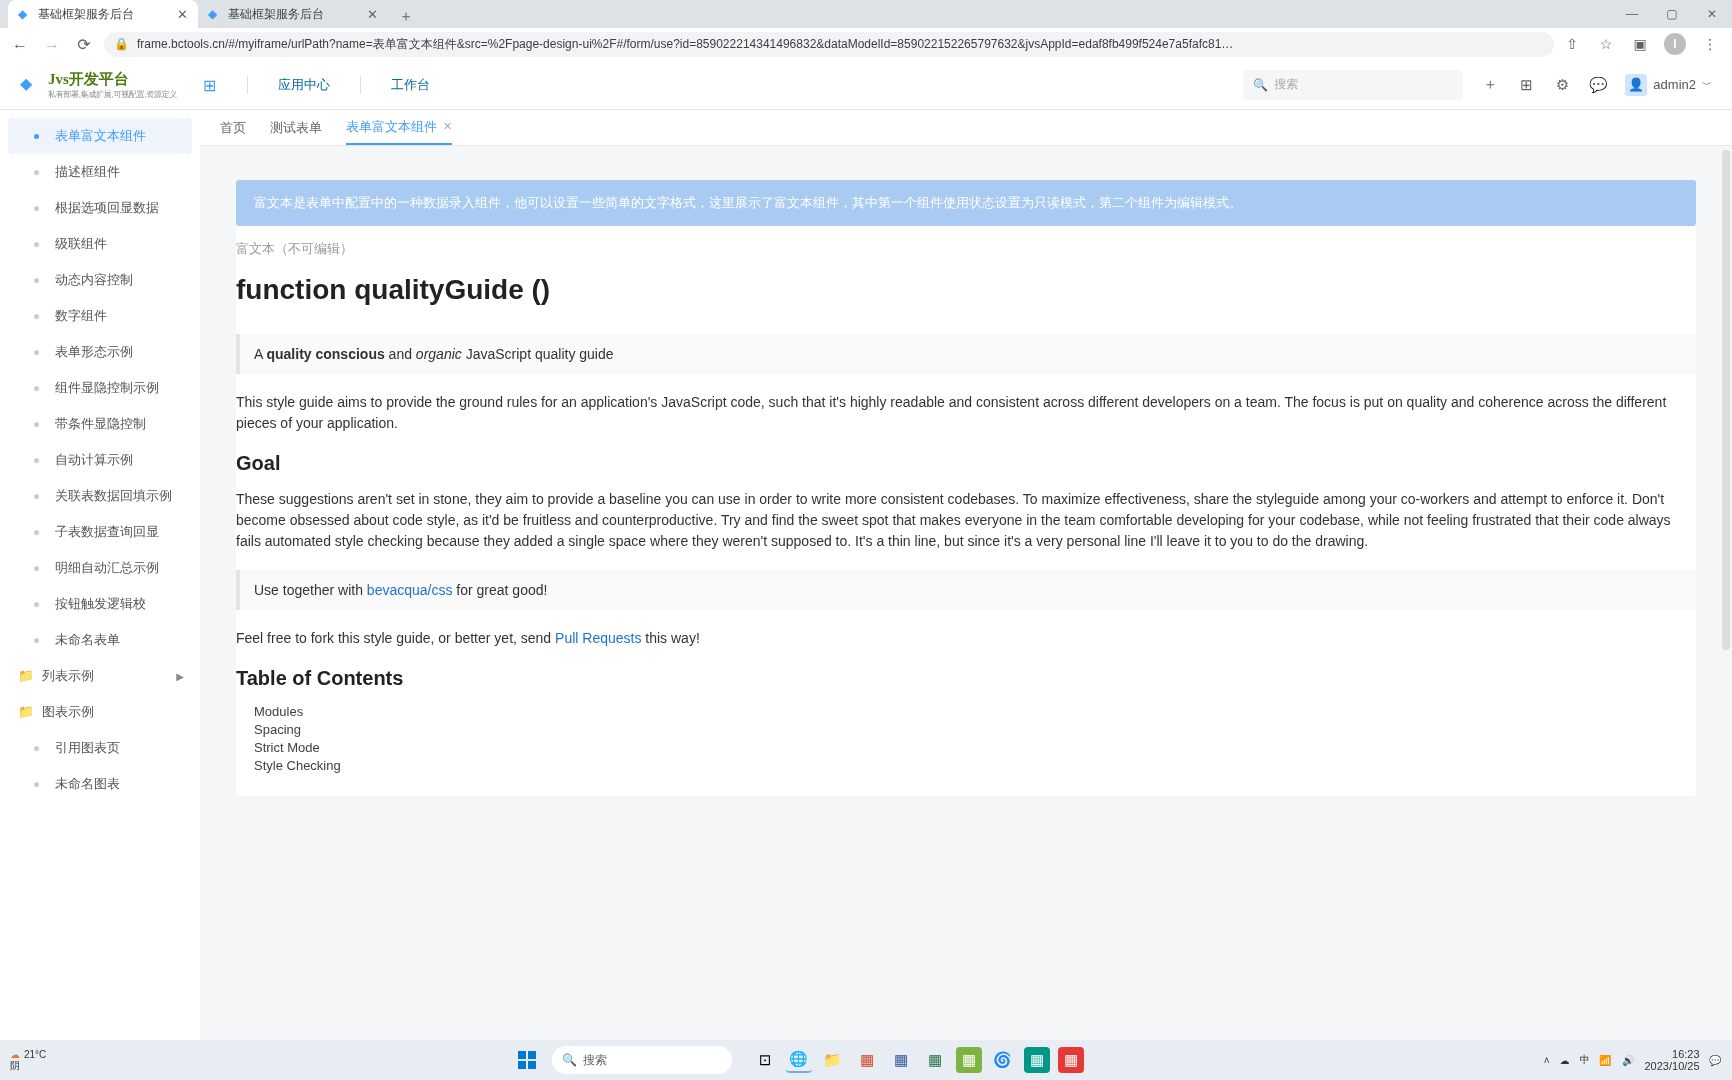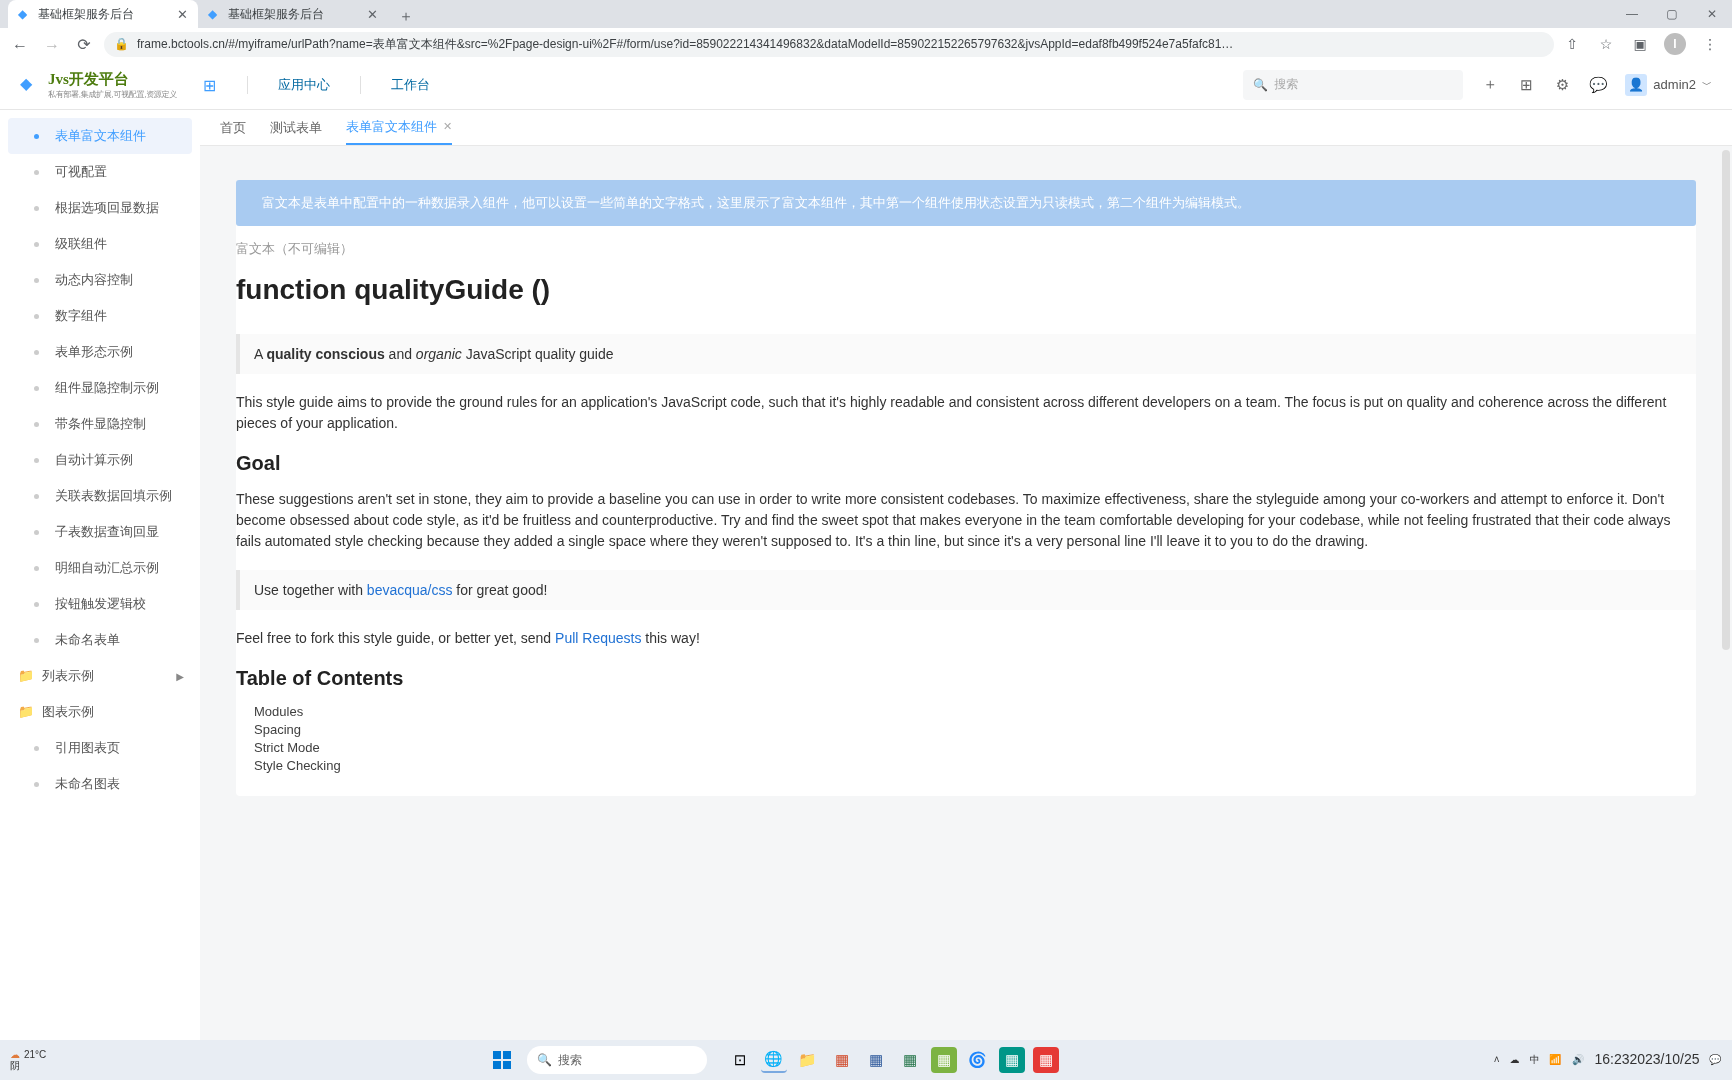--- a/index.html
+++ b/index.html
@@ -50,21 +50,21 @@
 .side-item .arrow { margin-left: auto; font-size: 10px; color: #888; }
 
 
 .main { flex: 1; background: #f5f6f7; display: flex; flex-direction: column; }
 .inner-tabs { height: 36px; background: #fff; border-bottom: 1px solid #e8e8e8; display: flex; align-items: center; padding: 0 20px; gap: 24px; font-size: 13px; }
 .itab { color: #666; height: 100%; display: flex; align-items: center; gap: 6px; }
 .itab.active { color: #409eff; border-bottom: 2px solid #409eff; }
 .itab-close { font-size: 11px; color: #aaa; }
 .content-scroll { flex: 1; overflow-y: auto; padding: 34px 36px; }
 .content-card { background: #fff; border-radius: 4px; padding: 0; }
-.banner { background: #a9cbf1; color: #fff; padding: 14px 26px; border-radius: 3px; font-size: 13px; margin: 0 0 14px 0; }
+.banner { background: #a9cbf1; color: #fff; padding: 14px 18px; border-radius: 3px; font-size: 13px; margin: 0 0 14px 0; }
 .readonly-label { font-size: 13px; color: #999; margin-bottom: 12px; }
 .rich-h1 { font-size: 28px; font-weight: bold; color: #222; margin: 16px 0 28px 0; }
 .quote-box { border-left: 4px solid #e5e5e5; background: #fafafa; padding: 12px 14px; font-size: 14px; color: #333; margin-bottom: 18px; }
 .body-p { font-size: 14px; color: #333; line-height: 1.5; margin-bottom: 18px; }
 .rich-h2 { font-size: 20px; font-weight: bold; color: #222; margin: 8px 0 14px 0; }
 .toc-list { list-style: none; padding-left: 18px; }
 .toc-list li { font-size: 13px; margin-bottom: 3px; }
 .toc-list a { color: #404040; text-decoration: none; }
 .link { color: #2172d4; text-decoration: none; }
 
@@ -73,21 +73,21 @@
 
 
 .taskbar { position: fixed; bottom: 0; left: 0; right: 0; height: 40px; background: #e8edf3; display: flex; align-items: center; padding: 0 10px; gap: 6px; }
 .weather { display: flex; flex-direction: column; font-size: 10px; color: #333; line-height: 1.1; margin-right: 10px; }
 .weather-row { display: flex; align-items: center; gap: 4px; }
 .tb-start { width: 22px; height: 22px; display: flex; align-items: center; justify-content: center; }
 .tb-search { width: 180px; height: 28px; background: #fff; border-radius: 14px; display: flex; align-items: center; padding: 0 10px; gap: 6px; font-size: 12px; color: #666; margin: 0 8px; }
 .tb-icons { display: flex; gap: 8px; align-items: center; margin-left: 6px; }
 .tb-app { width: 26px; height: 26px; border-radius: 4px; display: flex; align-items: center; justify-content: center; font-size: 15px; }
 .tb-tray { margin-left: auto; display: flex; align-items: center; gap: 10px; font-size: 10px; color: #333; }
-.tb-clock { display: flex; align-items: flex-end; line-height: 1.1; font-size: 14px; }
+.tb-clock { display: flex; flex-direction: column; align-items: flex-end; line-height: 1.1; font-size: 11px; }
 </style>
 </head>
 <body>
 
 <div class="win-controls">
   <div class="win-btn">—</div>
   <div class="win-btn">▢</div>
   <div class="win-btn">✕</div>
 </div>
 
@@ -157,21 +157,21 @@
 <div class="app-body">
 
   <div class="sidebar">
     <div id="side-list">
         <div class="side-item active">
           <span class="dot"></span>
           <span>表单富文本组件</span>
         </div>
         <div class="side-item">
           <span class="dot"></span>
-          <span>可视配置</span>
+          <span>描述框组件</span>
         </div>
         <div class="side-item">
           <span class="dot"></span>
           <span>根据选项回显数据</span>
         </div>
         <div class="side-item">
           <span class="dot"></span>
           <span>级联组件</span>
         </div>
         <div class="side-item">

